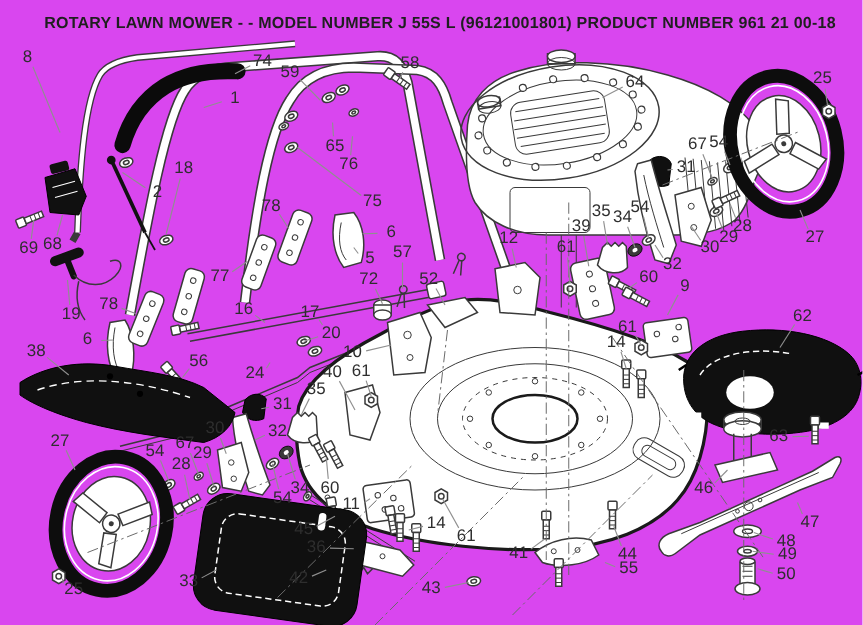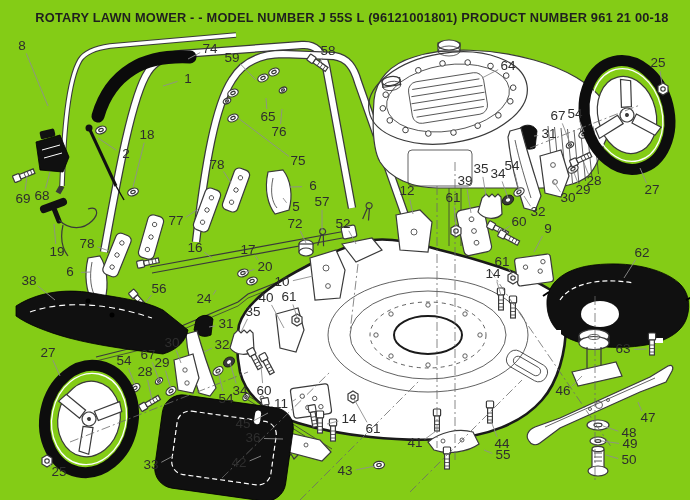--- a/index.html
+++ b/index.html
@@ -1,17 +1,17 @@
 <!DOCTYPE html>
 <html><head>
 <meta charset="utf-8">
 <style>
   html,body{margin:0;padding:0;background:#ffffff;}
   .page{position:relative;width:690px;height:500px;overflow:hidden;
-        font-family:"Liberation Sans",sans-serif;background:#84cc16;}
+        font-family:"Liberation Sans",sans-serif;background:#d946ef;}
   svg{display:block}
   .title{font-family:"Liberation Sans",sans-serif;font-size:12.8px;font-weight:bold;
          fill:#1f1f1f;letter-spacing:.2px}
   .callout{font-family:"Liberation Sans",sans-serif;font-size:13.5px;fill:#2e2e2e;
            text-anchor:middle}
   .leader{stroke:#8f8f8f;stroke-width:.9;fill:none}
   .ink{stroke:#3a3a3a;fill:none;stroke-width:1.2}
   .white{fill:#ffffff;stroke:#3a3a3a;stroke-width:1.2}
   .dark{fill:#101010;stroke:#000;stroke-width:.8}
   .dash{stroke:#6b6b6b;stroke-width:.8;fill:none;stroke-dasharray:9 3 2 3}

